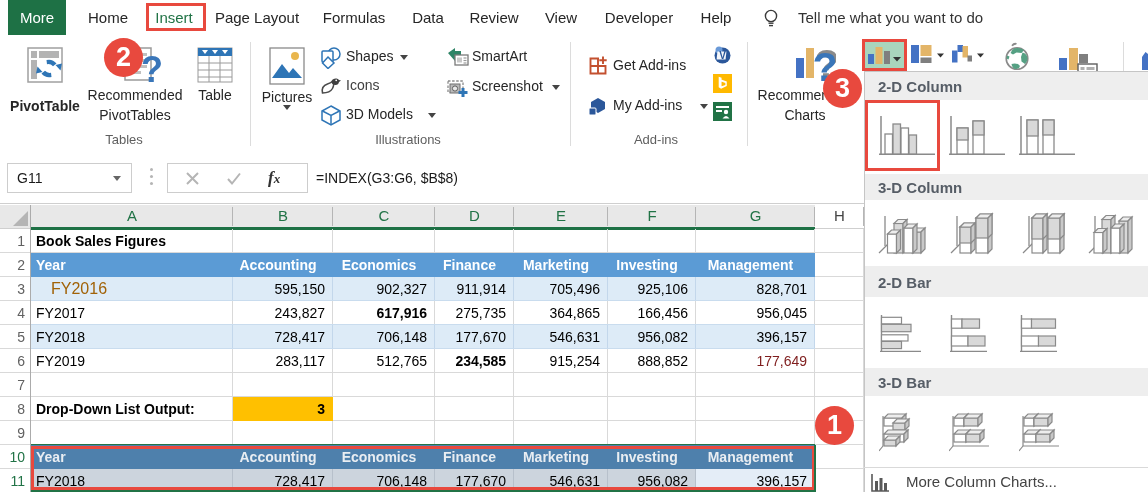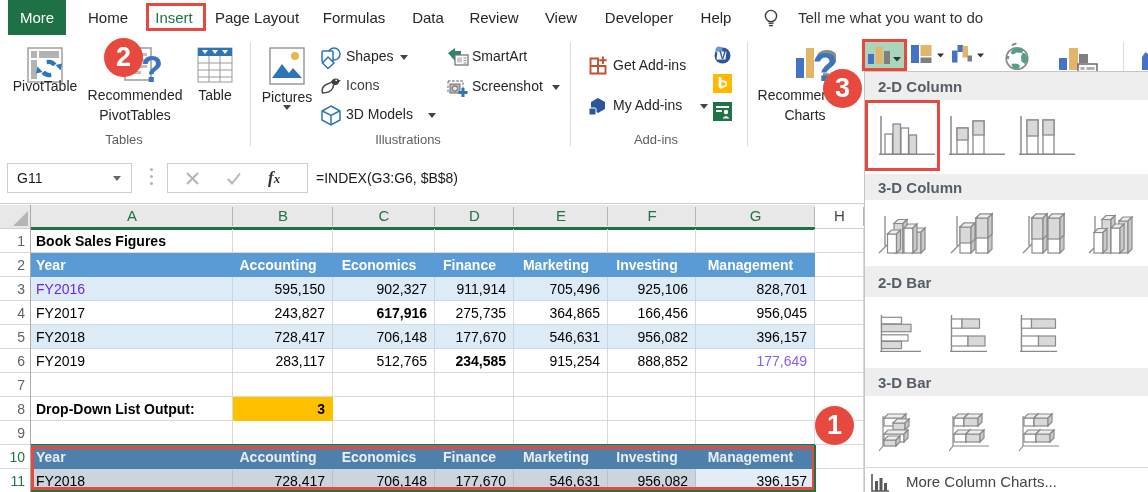--- a/index.html
+++ b/index.html
@@ -47,21 +47,21 @@
 <svg class="abs" style="left:26px;top:46px;" width="38" height="38" viewBox="0 0 38 38">
   <rect x="2" y="2" width="34" height="34" fill="#fff" stroke="#a0a0a0" stroke-width="1.5"></rect>
   <rect x="5" y="5" width="6" height="7" fill="#b3b3b3"></rect>
   <rect x="5" y="14" width="6" height="19" fill="#b3b3b3"></rect>
   <rect x="13" y="5" width="20" height="7" fill="#b3b3b3"></rect>
   <path d="M30.5 17.5 a10 10 0 0 0 -10 -3.5 l0.5 4.2 a6.5 6.5 0 0 1 6 2 z" fill="#2e75b6"></path>
   <path d="M29.5 19 l6.5 -1.5 l-1.5 7 z" fill="#2e75b6"></path>
   <path d="M15.5 27.5 a10 10 0 0 0 10 3.5 l-0.5 -4.2 a6.5 6.5 0 0 1 -6 -2 z" fill="#2e75b6"></path>
   <path d="M16.5 26 l-6.5 1.5 l1.5 -7 z" fill="#2e75b6"></path>
 </svg>
-<div class="lbl" style="left:5px;top:76px;width:80px;">PivotTable</div>
+<div class="lbl" style="left:5px;top:96px;width:80px;font-weight:bold;">PivotTable</div>
 
 <svg class="abs" style="left:117px;top:46px;" width="44" height="40" viewBox="0 0 44 40">
   <rect x="8" y="2" width="26" height="32" fill="#fff" stroke="#9a9a9a" stroke-width="1.5"></rect>
   <rect x="12" y="7" width="18" height="3" fill="#c0c0c0"></rect>
   <rect x="12" y="13" width="18" height="3" fill="#c0c0c0"></rect>
   <rect x="12" y="19" width="18" height="3" fill="#c0c0c0"></rect>
   <rect x="12" y="25" width="12" height="3" fill="#c0c0c0"></rect>
   <text x="24" y="36" font-size="36" font-weight="bold" fill="#3a76b9" font-family="Liberation Sans">?</text>
 </svg>
 <div class="lbl" style="left:85px;top:85px;width:100px;">Recommended<br>PivotTables</div>
@@ -315,21 +315,21 @@
 <div class="abs" style="left:328px;top:253px;width:102px;height:24px;line-height:24px;font-size:14px;font-weight:bold;color:#fff;text-align:center;white-space:nowrap;">Economics</div>
 <div class="abs" style="left:328px;top:445px;width:102px;height:24px;line-height:24px;font-size:14px;font-weight:bold;color:#e9edf2;text-align:center;white-space:nowrap;">Economics</div>
 <div class="abs" style="left:430px;top:253px;width:79px;height:24px;line-height:24px;font-size:14px;font-weight:bold;color:#fff;text-align:center;white-space:nowrap;">Finance</div>
 <div class="abs" style="left:430px;top:445px;width:79px;height:24px;line-height:24px;font-size:14px;font-weight:bold;color:#e9edf2;text-align:center;white-space:nowrap;">Finance</div>
 <div class="abs" style="left:509px;top:253px;width:94px;height:24px;line-height:24px;font-size:14px;font-weight:bold;color:#fff;text-align:center;white-space:nowrap;">Marketing</div>
 <div class="abs" style="left:509px;top:445px;width:94px;height:24px;line-height:24px;font-size:14px;font-weight:bold;color:#e9edf2;text-align:center;white-space:nowrap;">Marketing</div>
 <div class="abs" style="left:603px;top:253px;width:88px;height:24px;line-height:24px;font-size:14px;font-weight:bold;color:#fff;text-align:center;white-space:nowrap;">Investing</div>
 <div class="abs" style="left:603px;top:445px;width:88px;height:24px;line-height:24px;font-size:14px;font-weight:bold;color:#e9edf2;text-align:center;white-space:nowrap;">Investing</div>
 <div class="abs" style="left:691px;top:253px;width:119px;height:24px;line-height:24px;font-size:14px;font-weight:bold;color:#fff;text-align:center;white-space:nowrap;">Management</div>
 <div class="abs" style="left:691px;top:445px;width:119px;height:24px;line-height:24px;font-size:14px;font-weight:bold;color:#e9edf2;text-align:center;white-space:nowrap;">Management</div>
-<div class="abs" style="left:31px;top:277px;width:194px;height:24px;line-height:24px;font-size:14px;font-weight:normal;color:#6d28d9;text-align:left;padding-left:5px;white-space:nowrap;">FY2016</div>
+<div class="abs" style="left:31px;top:277px;width:194px;height:24px;line-height:24px;font-size:16px;font-weight:normal;color:#a16207;text-align:left;padding-left:20px;white-space:nowrap;">FY2016</div>
 <div class="abs" style="left:233px;top:277px;width:92px;height:24px;line-height:24px;font-size:14px;font-weight:normal;color:#000;text-align:right;padding-right:8px;white-space:nowrap;">595,150</div>
 <div class="abs" style="left:333px;top:277px;width:94px;height:24px;line-height:24px;font-size:14px;font-weight:normal;color:#000;text-align:right;padding-right:8px;white-space:nowrap;">902,327</div>
 <div class="abs" style="left:435px;top:277px;width:71px;height:24px;line-height:24px;font-size:14px;font-weight:normal;color:#000;text-align:right;padding-right:8px;white-space:nowrap;">911,914</div>
 <div class="abs" style="left:514px;top:277px;width:86px;height:24px;line-height:24px;font-size:14px;font-weight:normal;color:#000;text-align:right;padding-right:8px;white-space:nowrap;">705,496</div>
 <div class="abs" style="left:608px;top:277px;width:80px;height:24px;line-height:24px;font-size:14px;font-weight:normal;color:#000;text-align:right;padding-right:8px;white-space:nowrap;">925,106</div>
 <div class="abs" style="left:696px;top:277px;width:111px;height:24px;line-height:24px;font-size:14px;font-weight:normal;color:#000;text-align:right;padding-right:8px;white-space:nowrap;">828,701</div>
 <div class="abs" style="left:31px;top:301px;width:194px;height:24px;line-height:24px;font-size:14px;font-weight:normal;color:#000;text-align:left;padding-left:5px;white-space:nowrap;">FY2017</div>
 <div class="abs" style="left:233px;top:301px;width:92px;height:24px;line-height:24px;font-size:14px;font-weight:normal;color:#000;text-align:right;padding-right:4px;white-space:nowrap;">243,827</div>
 <div class="abs" style="left:333px;top:301px;width:94px;height:24px;line-height:24px;font-size:14px;font-weight:bold;color:#000;text-align:right;padding-right:8px;white-space:nowrap;">617,916</div>
 <div class="abs" style="left:435px;top:301px;width:71px;height:24px;line-height:24px;font-size:14px;font-weight:normal;color:#000;text-align:right;padding-right:8px;white-space:nowrap;">275,735</div>
@@ -342,21 +342,21 @@
 <div class="abs" style="left:435px;top:325px;width:71px;height:24px;line-height:24px;font-size:14px;font-weight:normal;color:#000;text-align:right;padding-right:8px;white-space:nowrap;">177,670</div>
 <div class="abs" style="left:514px;top:325px;width:86px;height:24px;line-height:24px;font-size:14px;font-weight:normal;color:#000;text-align:right;padding-right:8px;white-space:nowrap;">546,631</div>
 <div class="abs" style="left:608px;top:325px;width:80px;height:24px;line-height:24px;font-size:14px;font-weight:normal;color:#000;text-align:right;padding-right:8px;white-space:nowrap;">956,082</div>
 <div class="abs" style="left:696px;top:325px;width:111px;height:24px;line-height:24px;font-size:14px;font-weight:normal;color:#000;text-align:right;padding-right:8px;white-space:nowrap;">396,157</div>
 <div class="abs" style="left:31px;top:349px;width:194px;height:24px;line-height:24px;font-size:14px;font-weight:normal;color:#000;text-align:left;padding-left:5px;white-space:nowrap;">FY2019</div>
 <div class="abs" style="left:233px;top:349px;width:92px;height:24px;line-height:24px;font-size:14px;font-weight:normal;color:#000;text-align:right;padding-right:8px;white-space:nowrap;">283,117</div>
 <div class="abs" style="left:333px;top:349px;width:94px;height:24px;line-height:24px;font-size:14px;font-weight:normal;color:#000;text-align:right;padding-right:8px;white-space:nowrap;">512,765</div>
 <div class="abs" style="left:435px;top:349px;width:71px;height:24px;line-height:24px;font-size:14px;font-weight:bold;color:#000;text-align:right;padding-right:8px;white-space:nowrap;">234,585</div>
 <div class="abs" style="left:514px;top:349px;width:86px;height:24px;line-height:24px;font-size:14px;font-weight:normal;color:#000;text-align:right;padding-right:8px;white-space:nowrap;">915,254</div>
 <div class="abs" style="left:608px;top:349px;width:80px;height:24px;line-height:24px;font-size:14px;font-weight:normal;color:#000;text-align:right;padding-right:8px;white-space:nowrap;">888,852</div>
-<div class="abs" style="left:696px;top:349px;width:111px;height:24px;line-height:24px;font-size:14px;font-weight:normal;color:#8b5cf6;text-align:right;padding-right:8px;white-space:nowrap;">177,649</div>
+<div class="abs" style="left:696px;top:349px;width:111px;height:24px;line-height:24px;font-size:14px;font-weight:normal;color:#7f1d1d;text-align:right;padding-right:8px;white-space:nowrap;">177,649</div>
 <div class="abs" style="left:31px;top:469px;width:194px;height:24px;line-height:24px;font-size:14px;font-weight:normal;color:#000;text-align:left;padding-left:5px;white-space:nowrap;">FY2018</div>
 <div class="abs" style="left:233px;top:469px;width:92px;height:24px;line-height:24px;font-size:14px;font-weight:normal;color:#000;text-align:right;padding-right:8px;white-space:nowrap;">728,417</div>
 <div class="abs" style="left:333px;top:469px;width:94px;height:24px;line-height:24px;font-size:14px;font-weight:normal;color:#000;text-align:right;padding-right:8px;white-space:nowrap;">706,148</div>
 <div class="abs" style="left:435px;top:469px;width:71px;height:24px;line-height:24px;font-size:14px;font-weight:normal;color:#000;text-align:right;padding-right:8px;white-space:nowrap;">177,670</div>
 <div class="abs" style="left:514px;top:469px;width:86px;height:24px;line-height:24px;font-size:14px;font-weight:normal;color:#000;text-align:right;padding-right:8px;white-space:nowrap;">546,631</div>
 <div class="abs" style="left:608px;top:469px;width:80px;height:24px;line-height:24px;font-size:14px;font-weight:normal;color:#000;text-align:right;padding-right:8px;white-space:nowrap;">956,082</div>
 <div class="abs" style="left:696px;top:469px;width:111px;height:24px;line-height:24px;font-size:14px;font-weight:normal;color:#000;text-align:right;padding-right:8px;white-space:nowrap;">396,157</div>
 <div class="abs" style="left:31px;top:397px;width:194px;height:24px;line-height:24px;font-size:14px;font-weight:bold;color:#000;text-align:left;padding-left:5px;white-space:nowrap;">Drop-Down List Output:</div>
 <div class="abs" style="left:233px;top:397px;width:92px;height:24px;line-height:24px;font-size:14px;font-weight:bold;color:#000;text-align:right;padding-right:8px;white-space:nowrap;">3</div>
 <div class="abs" style="left:31px;top:446px;width:784px;height:44px;border:3px solid #e8493e;box-sizing:border-box;"></div>

